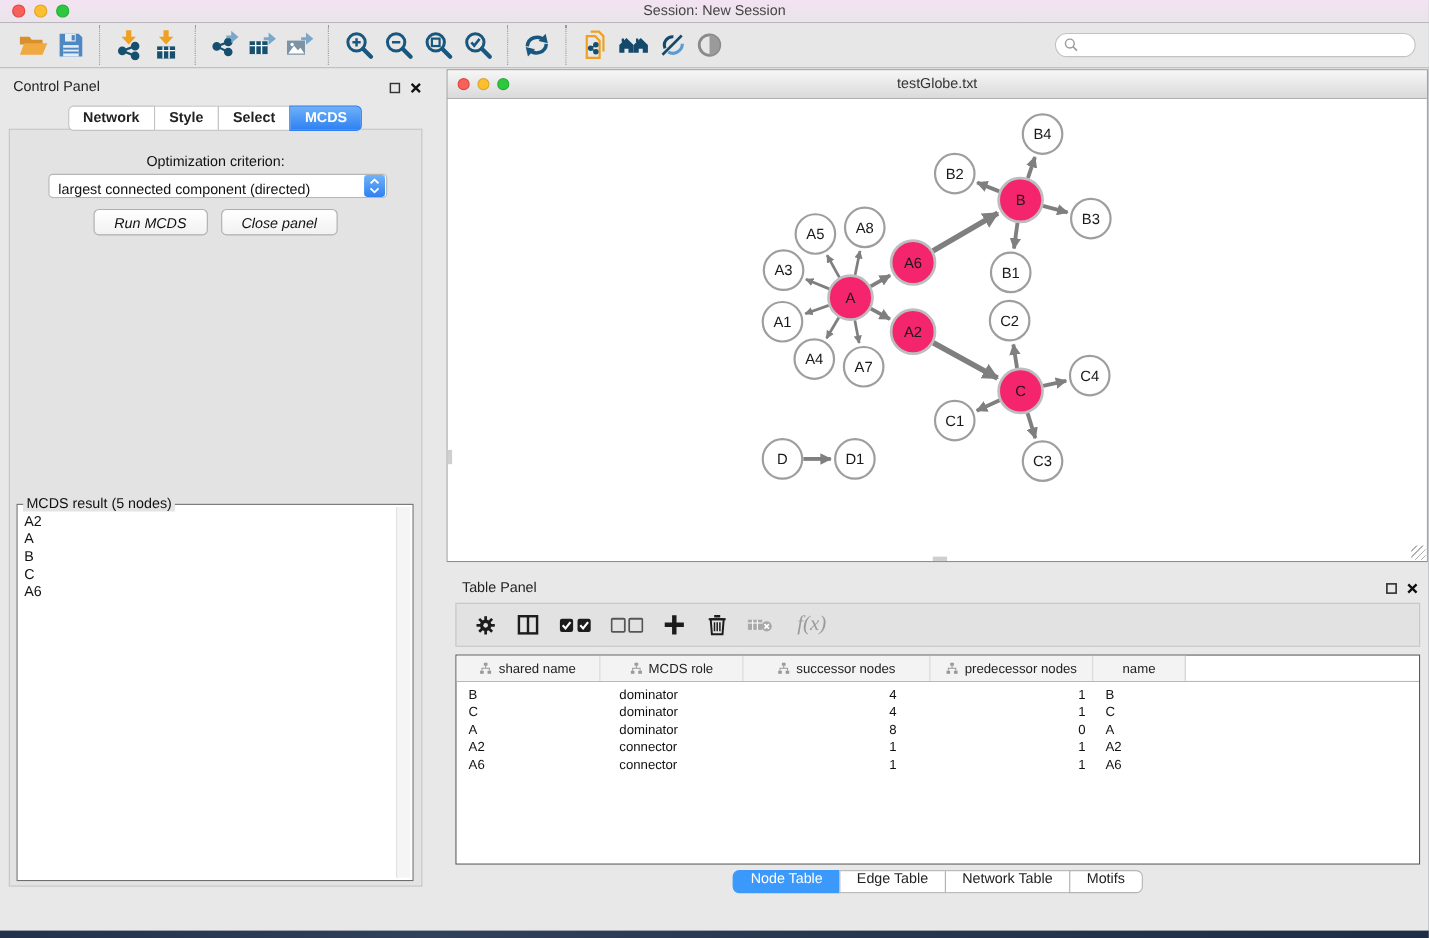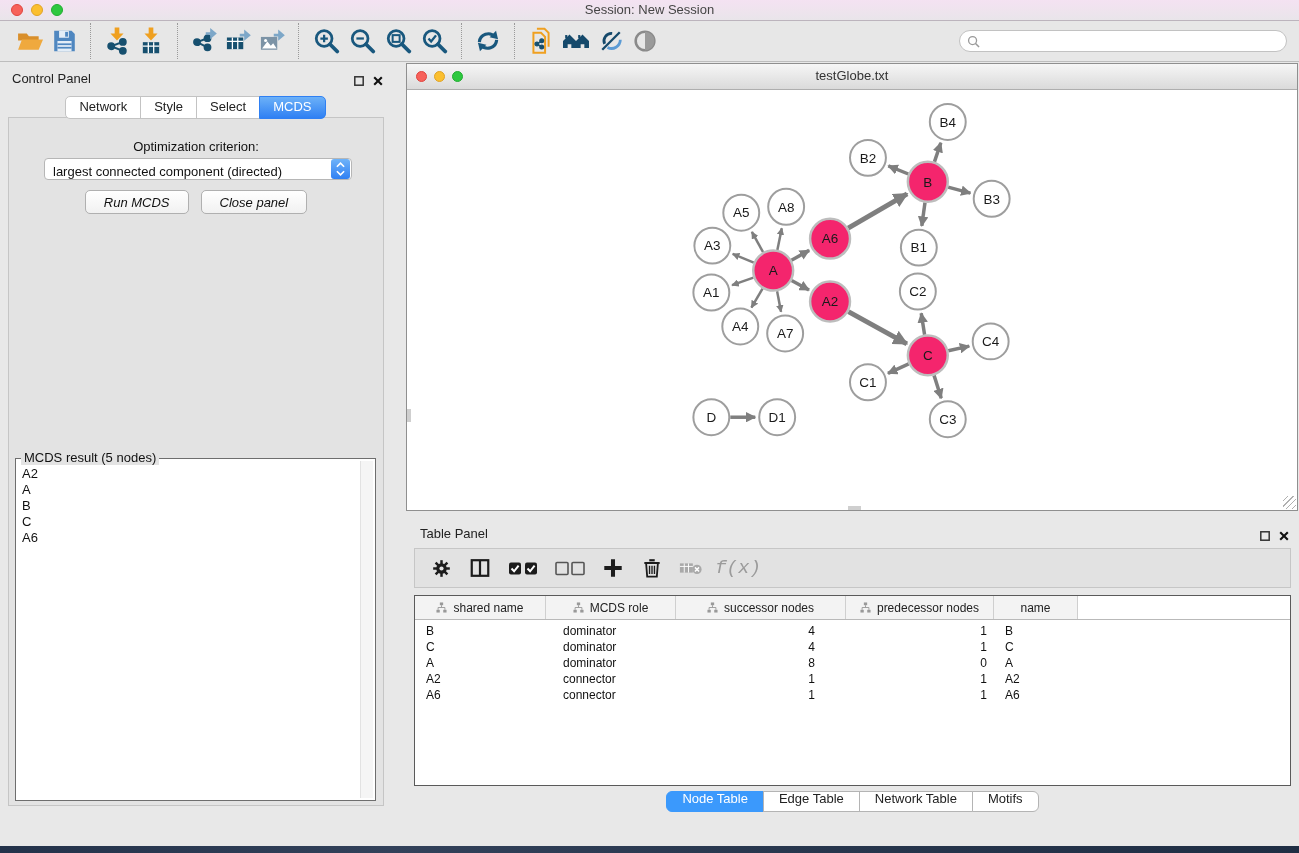--- a/index.html
+++ b/index.html
@@ -27,21 +27,21 @@
   .search-input{width:292px;height:20px;border-radius:12px;border:1px solid #c2c2c2;
     background:#fff;padding:0 8px 0 26px;font-size:13px;outline:none;color:#333;
     font-family:"Liberation Sans",sans-serif;}
   .search-icon{position:absolute;left:8px;top:4px;}
 
   
   .control-panel{position:absolute;top:63px;left:0;width:391px;height:752px;}
   .cp-header-title{position:absolute;top:8px;left:12px;font-size:13px;color:#222;}
   .panel-ctl{position:absolute;top:9px;display:flex;gap:9px;}
   .control-panel .panel-ctl{right:8px;}
-  .cp-tabs{position:absolute;top:33px;left:0;right:0;display:flex;justify-content:center;z-index:2;}
+  .cp-tabs{position:absolute;top:33px;left:0;right:0;display:flex;justify-content:center;z-index:2;font-weight:bold;}
   .cp-tab{padding:3px 13px 4px;background:#fff;border:1px solid #c3c3c3;font-size:13px;color:#222;
     margin-left:-1px;line-height:14px;}
   .cp-tab:first-child{border-radius:5px 0 0 5px;margin-left:0;}
   .cp-tab:last-child{border-radius:0 5px 5px 0;}
   .cp-tab.active{background:linear-gradient(#6cb1f8,#2f80f3);border-color:#2f80f3;color:#fff;}
   .cp-content{position:absolute;top:54px;left:8px;right:7px;bottom:9px;
     background:#e3e3e3;border:1px solid #c5c5c5;}
   .opt-label{text-align:center;margin-top:21px;font-size:13px;color:#111;}
   .combo{position:absolute;top:40px;left:35px;width:308px;height:22px;background:#fff;
     border:1px solid #b6b6b6;border-radius:4px;display:flex;align-items:flex-end;box-sizing:border-box;}
@@ -76,21 +76,21 @@
   .net-hthumb{position:absolute;bottom:0px;left:49.5%;width:13px;height:4px;background:#cfcfcf;}
   .net-vthumb{position:absolute;left:0px;top:76%;width:4px;height:13px;background:#cfcfcf;}
 
   
   .table-panel{position:absolute;left:406px;top:521px;width:893px;height:292px;}
   .tp-title{position:absolute;top:5px;left:14px;font-size:13px;color:#222;}
   .table-panel .panel-ctl{right:10px;top:6px;}
   .tp-toolbar{position:absolute;top:27px;left:8px;right:8px;height:40px;background:#e2e2e2;
     border:1px solid #c6c6c6;display:flex;align-items:center;padding:0 14px;box-sizing:border-box;}
   .tp-tool{margin-right:15px;display:flex;align-items:center;justify-content:center;width:24px;}
-  .fx-label{font-size:19px;font-style:italic;color:#9b9b9b;font-family:Liberation Mono, monospace;}
+  .fx-label{font-size:19px;font-style:italic;color:#9b9b9b;font-family:Liberation Serif, serif;}
   .tp-table{position:absolute;top:74px;left:8px;right:8px;bottom:27px;background:#fff;
     border:1px solid #5a5a5a;overflow:hidden;}
   .t-head{display:flex;height:23px;border-bottom:1px solid #b9b9b9;}
   .t-hcell{background:#f3f3f3;border-right:1px solid #cfcfcf;display:flex;align-items:center;
     justify-content:center;gap:6px;font-size:12px;color:#222;box-sizing:border-box;}
   .t-row{display:flex;height:16px;align-items:center;}
   .t-cell{font-size:12px;color:#111;box-sizing:border-box;white-space:nowrap;}
   .c0{width:131px;padding-left:11px;}
   .c1{width:130px;padding-left:17px;}
   .c2{width:170px;text-align:right;padding-right:31px;}

